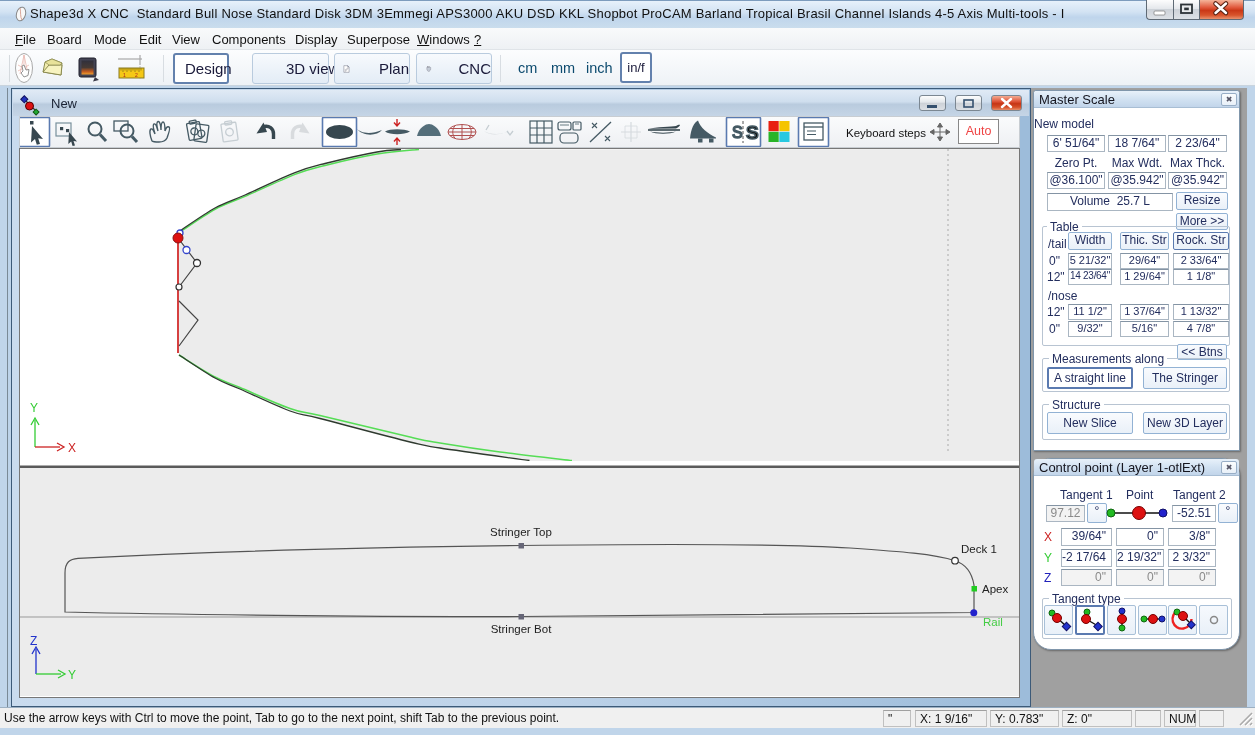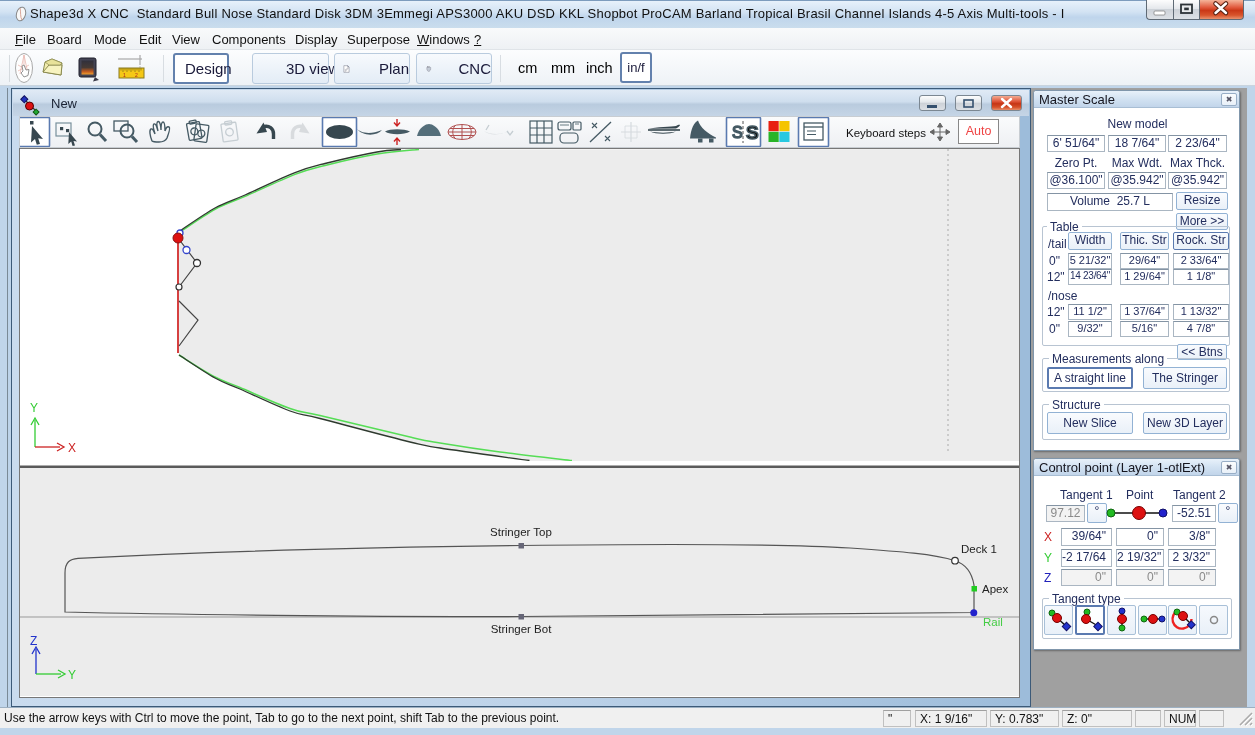--- a/index.html
+++ b/index.html
@@ -22,21 +22,21 @@
 
 #menubar { left:0; top:28px; width:1255px; height:22px; background:linear-gradient(#f9fafb,#eef1f4); border-bottom:1px solid #e0e4e8; }
 #menubar span { position:absolute; top:4px; font-size:13px; color:#111; }
 
 
 #toolbar { left:0; top:50px; width:1255px; height:36px; background:linear-gradient(#fcfdfe,#eef2f6); border-bottom:1px solid #c9d4de; }
 .viewbtn { top:53px; height:31px; border-radius:3px; font-size:15px; color:#1a1a3a;
   display:flex; align-items:center; }
 .vb-norm { background:linear-gradient(#f7fafd,#e3ecf6); border:1px solid #b9cbde;gap:24px; }
 .vb-sel  { background:#fff; border:2px solid #6381ad; }
-.unit { top:60px; font-size:14.5px; color:#000000; }
+.unit { top:60px; font-size:14.5px; color:#0c4a6e; }
 
 
 #mdi { left:8px; top:88px; width:1239px; height:619px; background:#bdd3e9; }
 #mdigrey { left:1023px; top:0; width:216px; height:619px; background:#a0a0a0; }
 #mdiedge { position:absolute; left:7px; top:88px; width:1px; height:619px; background:#7a8a96; }
 
 
 #child { left:3px; top:0px; width:1020px; height:619px; background:linear-gradient(90deg,#c9dbee 0%,#bed3e9 50%,#9dbcda 99%);
   border:1px solid #3c5a78; }
 #childtitle { left:1px; top:1px; width:1016px; height:26px;
@@ -430,21 +430,21 @@
         <text x="10" y="182" font-size="12" fill="#2233cc" font-family="Liberation Sans">Z</text>
         <text x="48" y="216" font-size="12" fill="#33cc33" font-family="Liberation Sans">Y</text>
       </g>
         </svg>
     </div>
   </div>
 
   <div class="abs panel" id="masterscale" style="left:1025px; top:2px; width:207px; height:361px;">
     <div class="paneltitle">Master Scale</div>
     <div class="closebox" style="right:2px; top:2px;">✖</div>
-    <div class="nlbl" style="left:0; top:26px; width:207px; text-align:center;">New model</div>
+    <div class="nlbl" style="left:0; top:26px; width:207px; text-align:left;">New model</div>
     <div class="fld" style="left:13px; top:44px; width:58px; height:17px;">6' 51/64"</div>
     <div class="fld" style="left:74px; top:44px; width:58px; height:17px;">18 7/64"</div>
     <div class="fld" style="left:134px; top:44px; width:59px; height:17px;">2 23/64"</div>
     <div class="nlbl" style="left:13px; top:65px; width:58px; text-align:center;">Zero Pt.</div>
     <div class="nlbl" style="left:74px; top:65px; width:58px; text-align:center;">Max Wdt.</div>
     <div class="nlbl" style="left:134px; top:65px; width:59px; text-align:center;">Max Thck.</div>
     <div class="fld" style="left:13px; top:81px; width:58px; height:17px;">@36.100"</div>
     <div class="fld" style="left:74px; top:81px; width:58px; height:17px;">@35.942"</div>
     <div class="fld" style="left:134px; top:81px; width:59px; height:17px;">@35.942"</div>
     <div class="fld" style="left:13px; top:102px; width:126px; height:18px;">Volume&nbsp; 25.7 L</div>
@@ -477,21 +477,21 @@
     <div class="grp" style="left:8px; top:267px; width:188px; height:34px;"></div>
     <div class="grplbl" style="left:15px; top:261px;">Measurements along</div>
     <div class="btnsel" style="left:13px; top:276px; width:86px; height:22px; padding-top:2px;">A straight line</div>
     <div class="btn7" style="left:109px; top:276px; width:84px; height:22px; padding-top:3px;">The Stringer</div>
     <div class="grp" style="left:8px; top:313px; width:188px; height:36px;"></div>
     <div class="grplbl" style="left:15px; top:307px;">Structure</div>
     <div class="btn7" style="left:13px; top:321px; width:86px; height:22px; padding-top:3px;">New Slice</div>
     <div class="btn7" style="left:109px; top:321px; width:84px; height:22px; padding-top:3px;">New 3D Layer</div>
   </div>
 
-  <div class="abs panel" id="ctrlpoint" style="left:1025px; top:370px; width:207px; height:192px;">
+  <div class="abs panel" id="ctrlpoint" style="left:1025px; top:370px; width:207px; height:192px;border-radius:18px;">
     <div class="paneltitle">Control point (Layer 1-otlExt)</div>
     <div class="closebox" style="right:2px; top:2px;">✖</div>
     <div class="nlbl" style="left:26px; top:29px;">Tangent 1</div>
     <div class="nlbl" style="left:92px; top:29px;">Point</div>
     <div class="nlbl" style="left:139px; top:29px;">Tangent 2</div>
     <div class="fld" style="left:12px; top:46px; width:39px; height:17px; color:#8a8a8a; background:#f3f3f3;">97.12</div>
     <div class="btn7" style="left:53px; top:44px; width:20px; height:20px;">°</div>
     <svg style="position:absolute; left:70px; top:44px;" width="66" height="20" viewBox="0 0 66 20">
       <line x1="7" y1="10" x2="59" y2="10" stroke="#111" stroke-width="1.5"></line>
       <circle cx="7" cy="10" r="4" fill="#22bb22" stroke="#116611"></circle>

